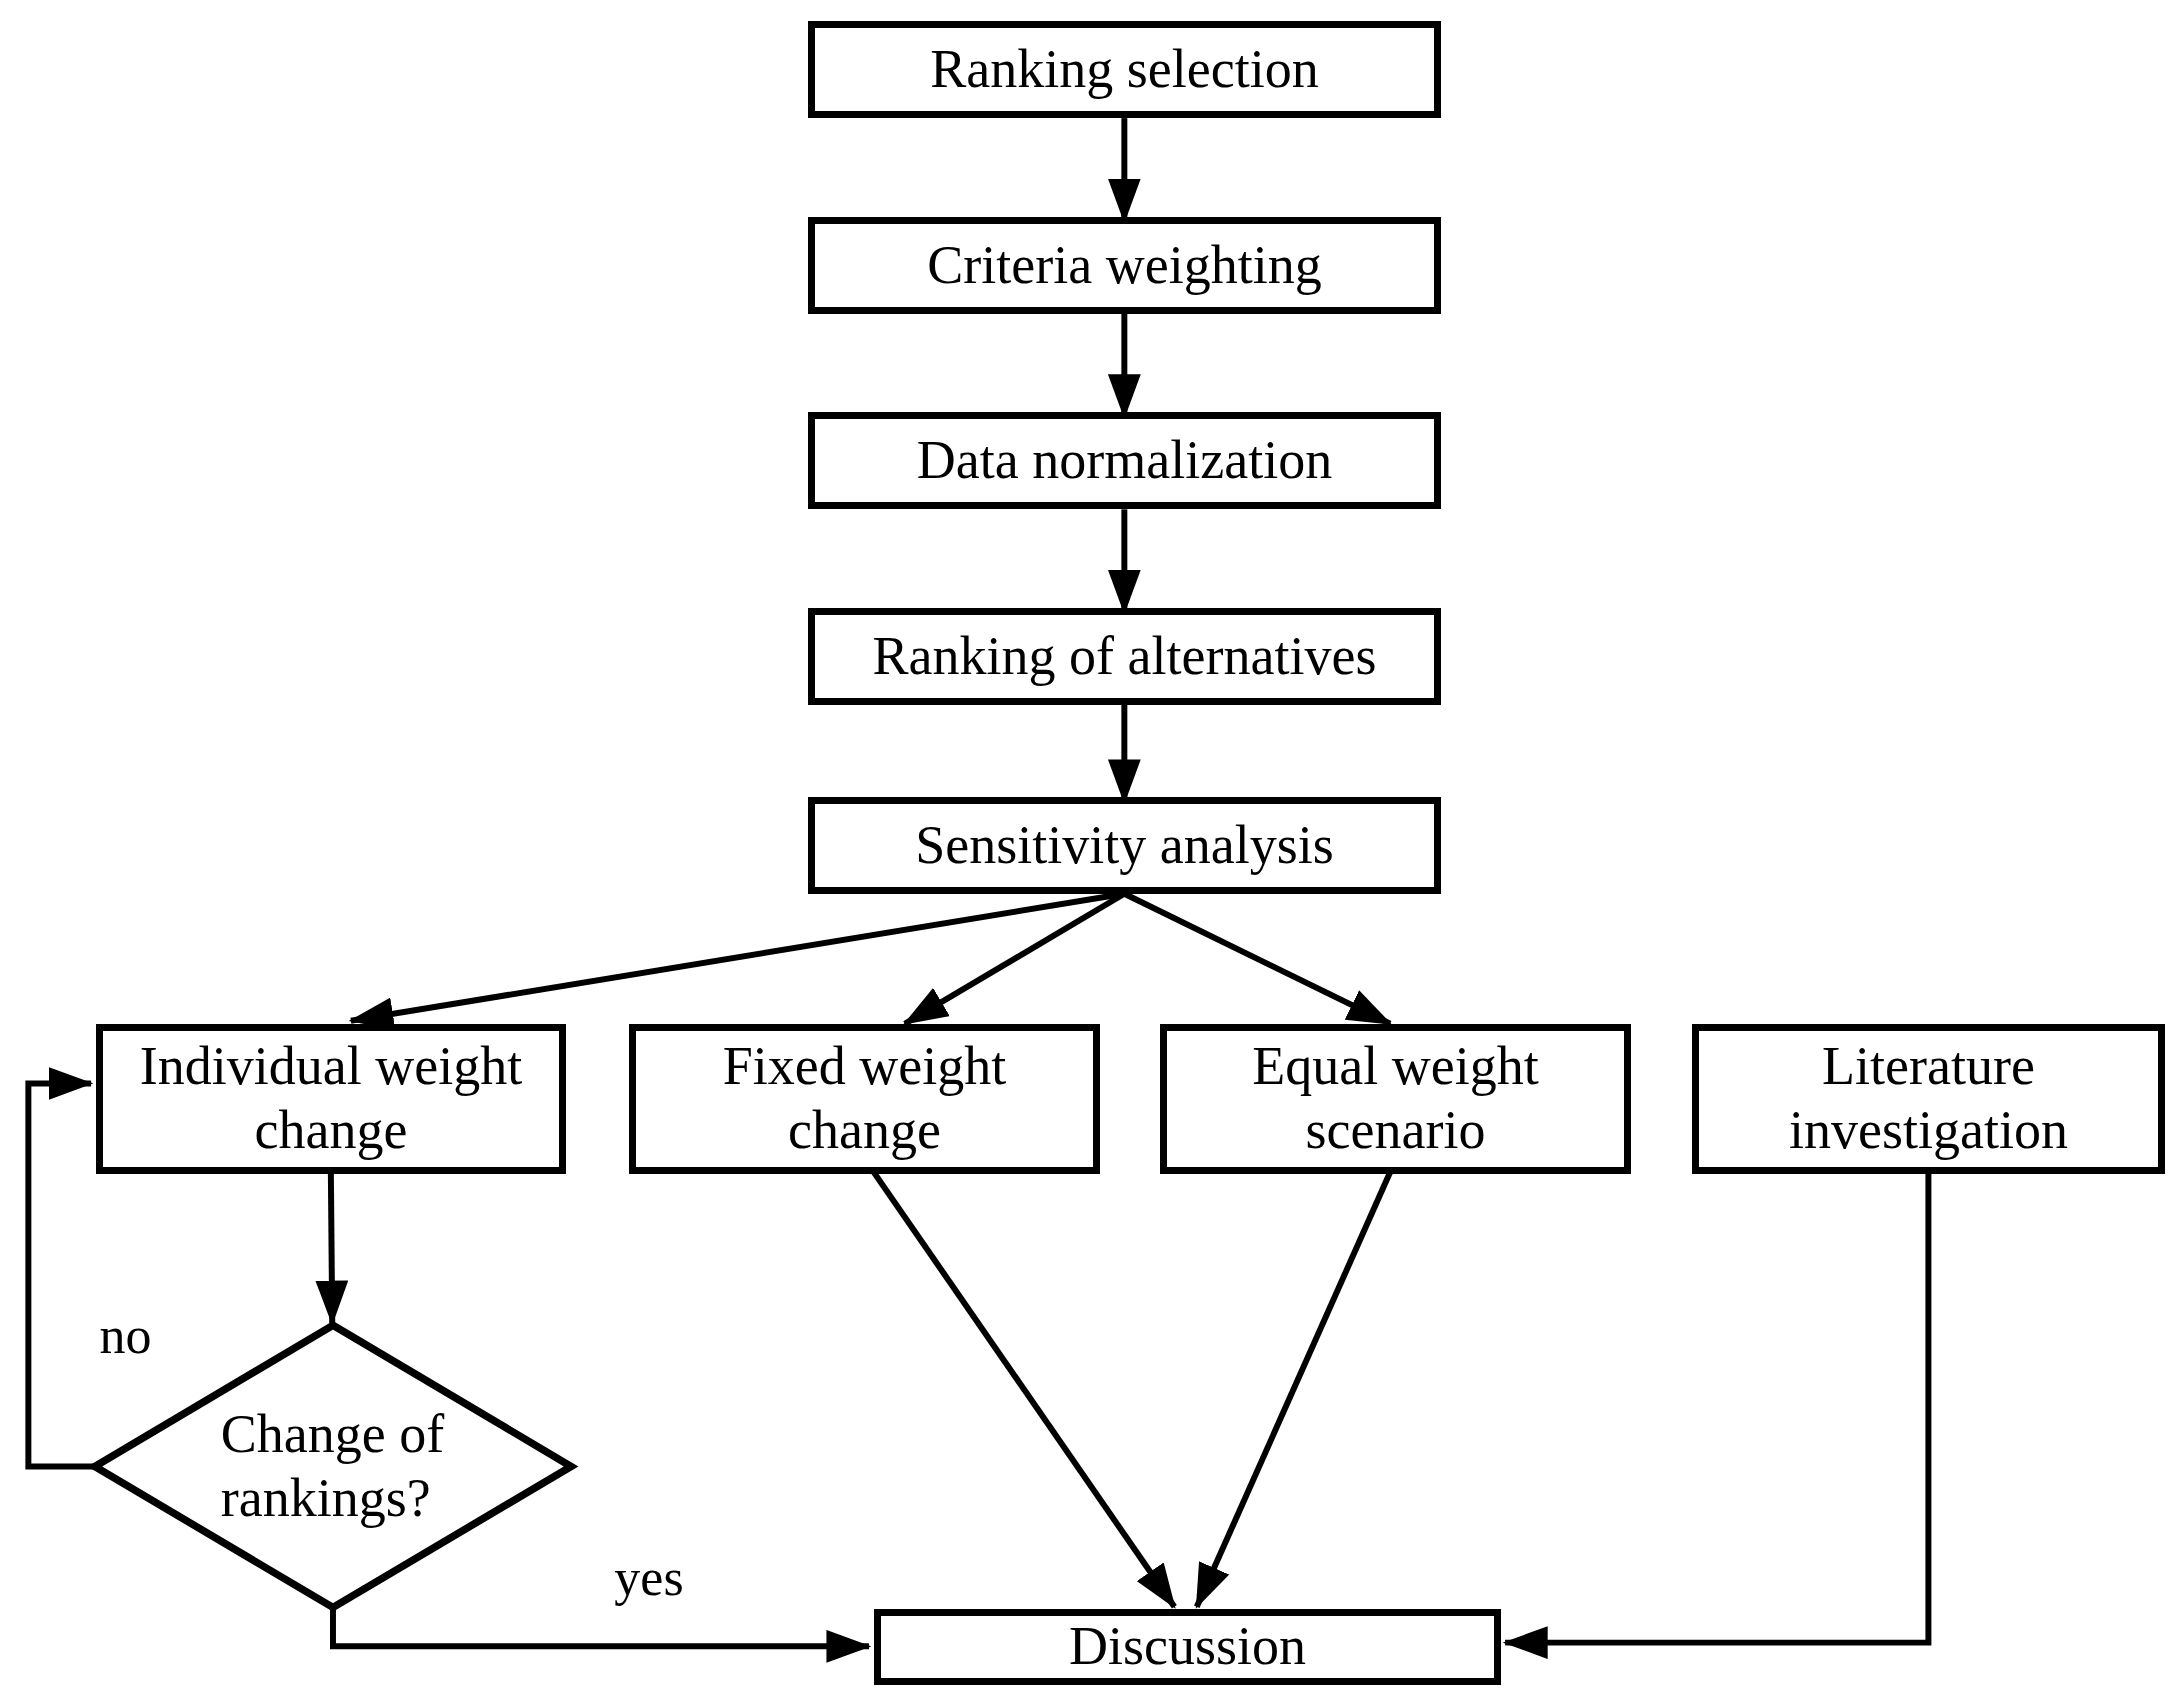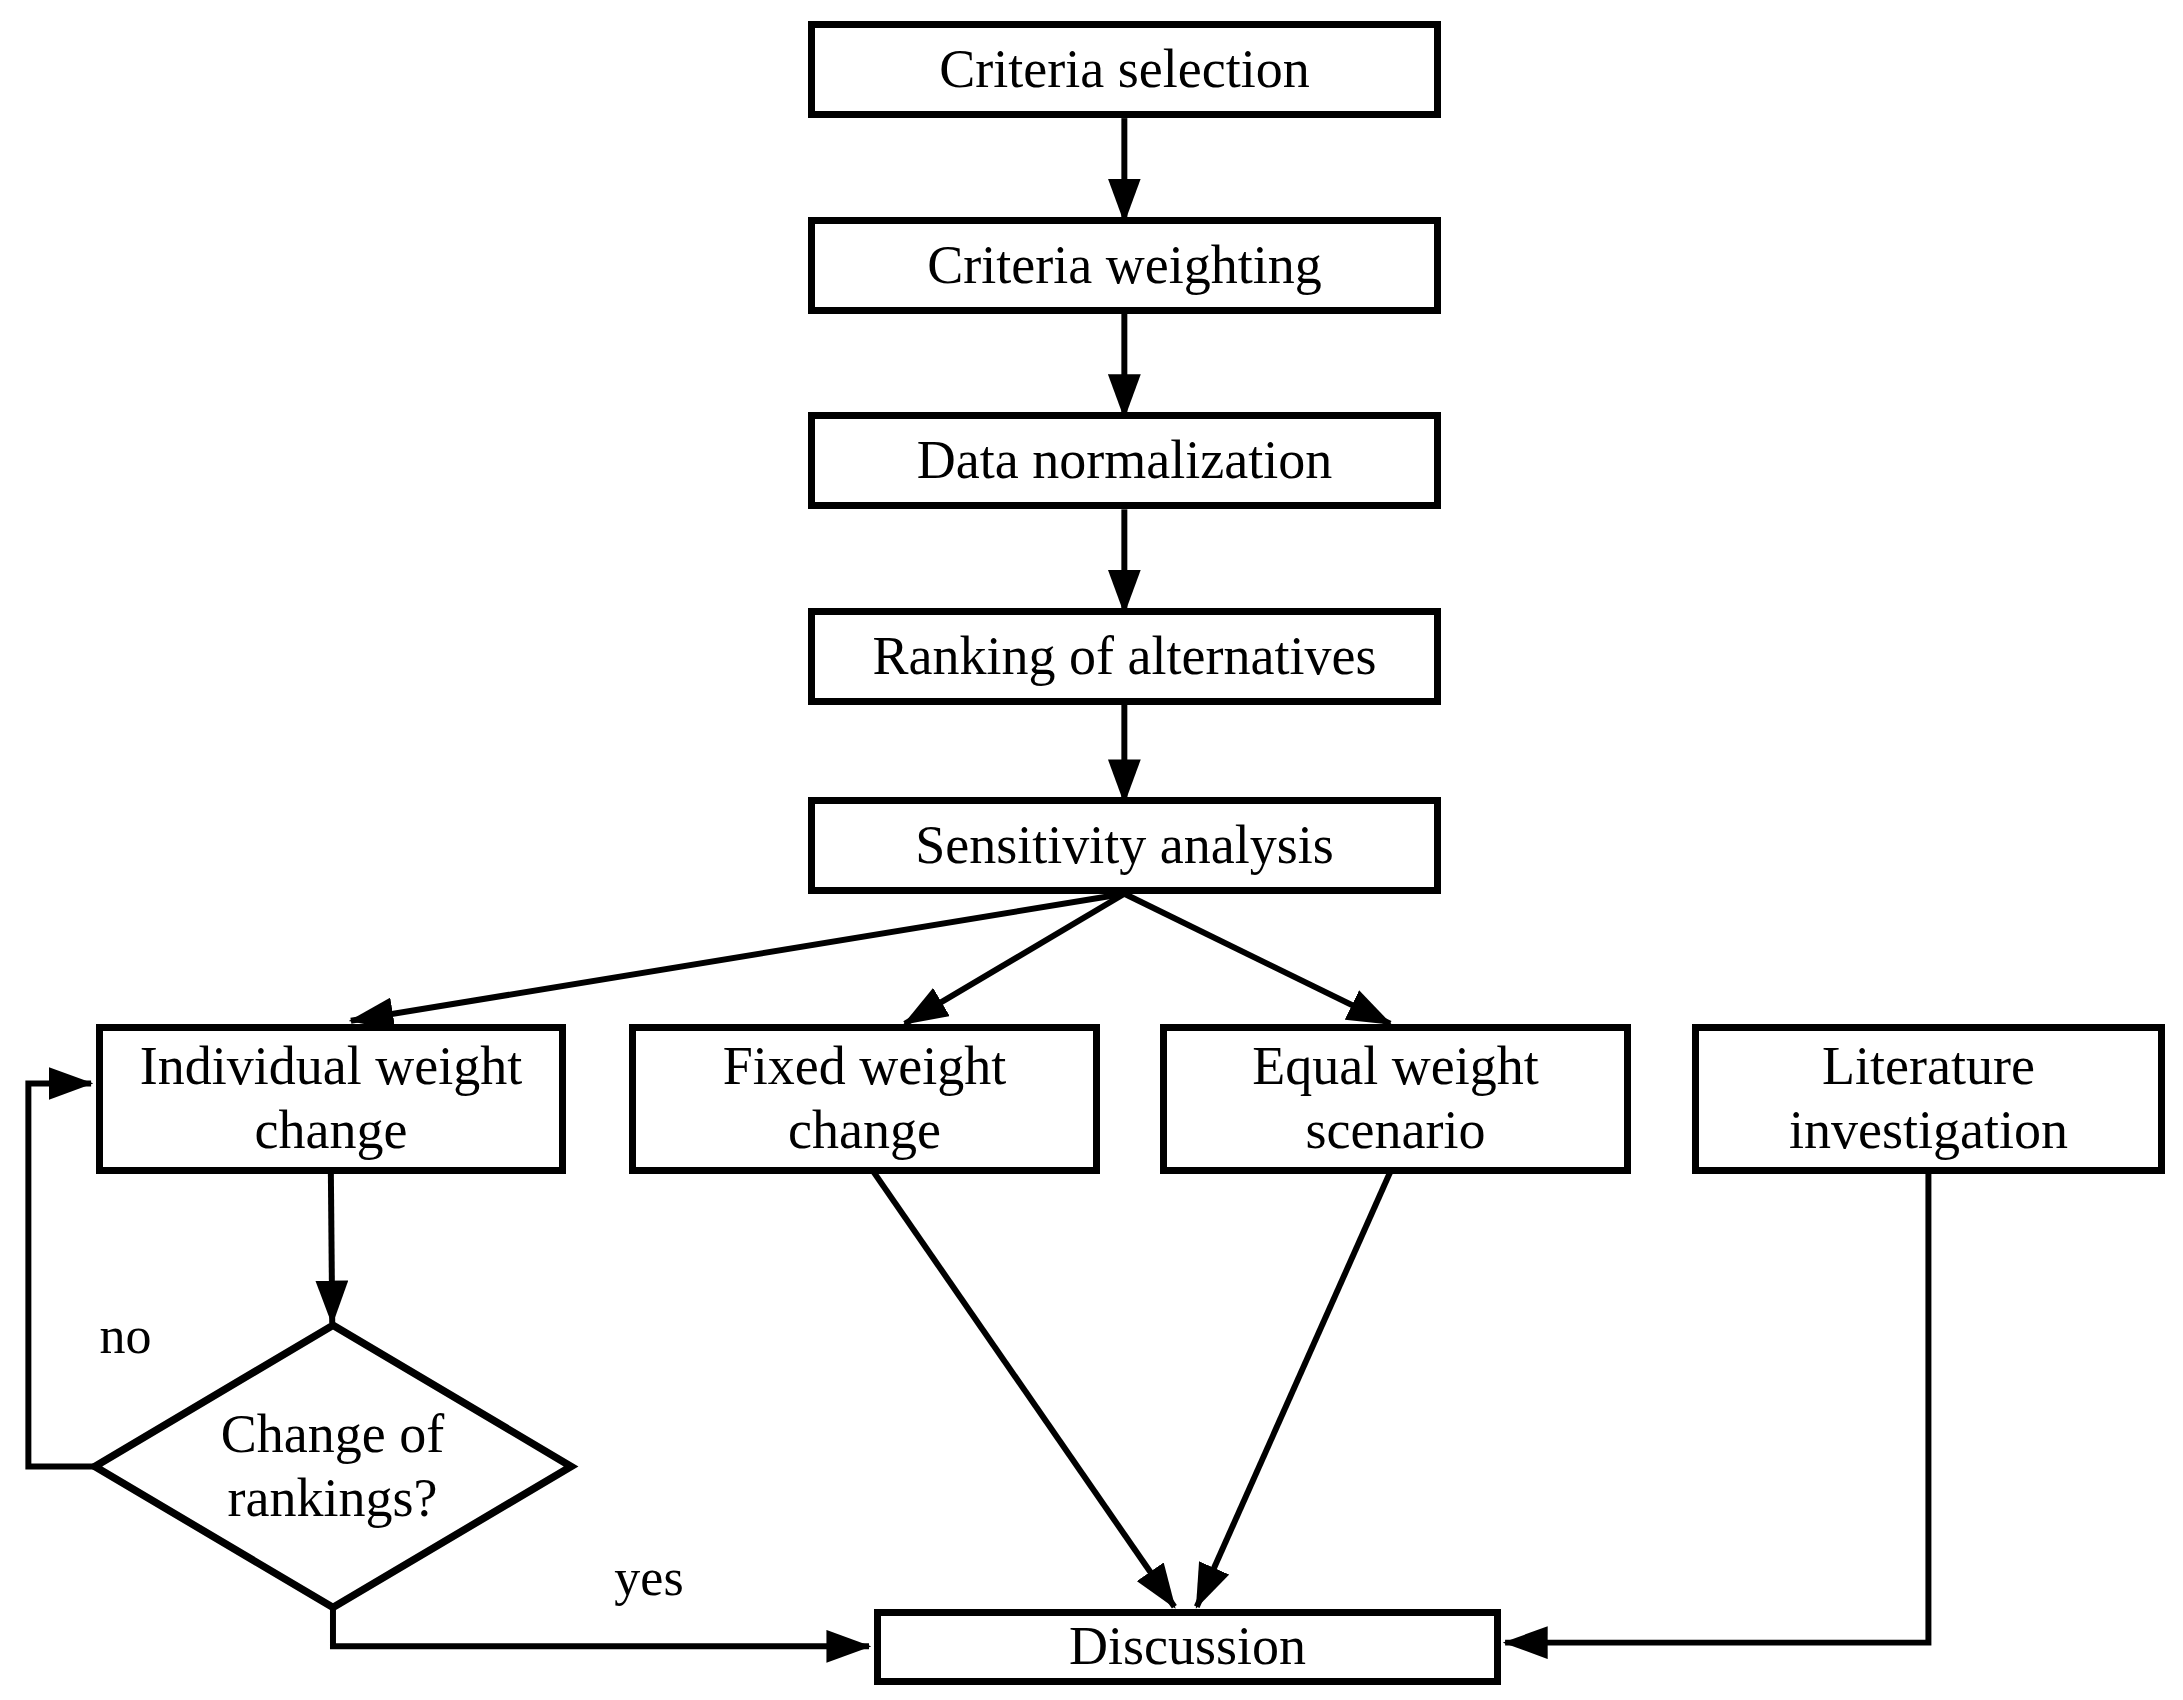--- a/index.html
+++ b/index.html
@@ -53,21 +53,21 @@
   
   #n-change-of-rankings {
     position: absolute;
     left: 161px;
     top: 1388px;
     width: 343px;
     height: 157px;
     display: flex;
     align-items: center;
     justify-content: center;
-    text-align: center;
+    text-align: left;
     font-size: 54px;
     line-height: 1.18;
     white-space: pre-line;
   }
   .edge-label {
     position: absolute;
     font-size: 52px;
     display: flex;
     align-items: center;
     justify-content: center;
@@ -97,21 +97,21 @@
       <path d="M443 1552 L445 1772" marker-end="url(#arrow)"></path>
       <path d="M127 1964 H38 V1451 H122" marker-end="url(#arrow)"></path>
       <path d="M446 2150 V2205 H1164" marker-end="url(#arrow)"></path>
       <path d="M1158 1552 L1573 2152" marker-end="url(#arrow)"></path>
       <path d="M1870 1552 L1603 2152" marker-end="url(#arrow)"></path>
       <path d="M2583 1552 V2200 H2016" marker-end="url(#arrow)"></path>
     </g>
     <polygon points="446,1775 765,1964 446,2153 127,1964" fill="#ffffff" stroke="#000000" stroke-width="10"></polygon>
   </svg>
 
-  <div class="node chain" id="n-criteria-selection">Criteria selection</div>
+  <div class="node chain" id="n-criteria-selection">Ranking selection</div>
   <div class="node chain" id="n-criteria-weighting">Criteria weighting</div>
   <div class="node chain" id="n-data-normalization">Data normalization</div>
   <div class="node chain" id="n-ranking-of-alternatives">Ranking of alternatives</div>
   <div class="node chain" id="n-sensitivity-analysis">Sensitivity analysis</div>
 
   <div class="node row" id="n-individual-weight-change">Individual weight
 change</div>
   <div class="node row" id="n-fixed-weight-change">Fixed weight
 change</div>
   <div class="node row" id="n-literature-investigation">Literature

